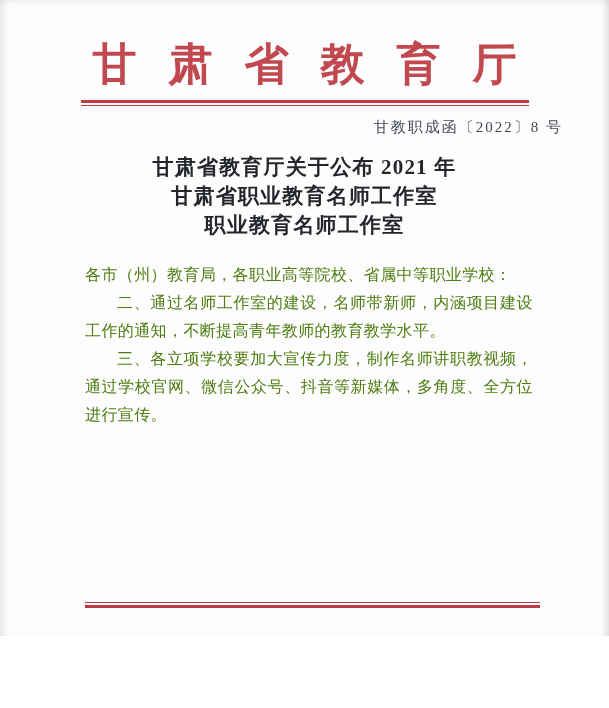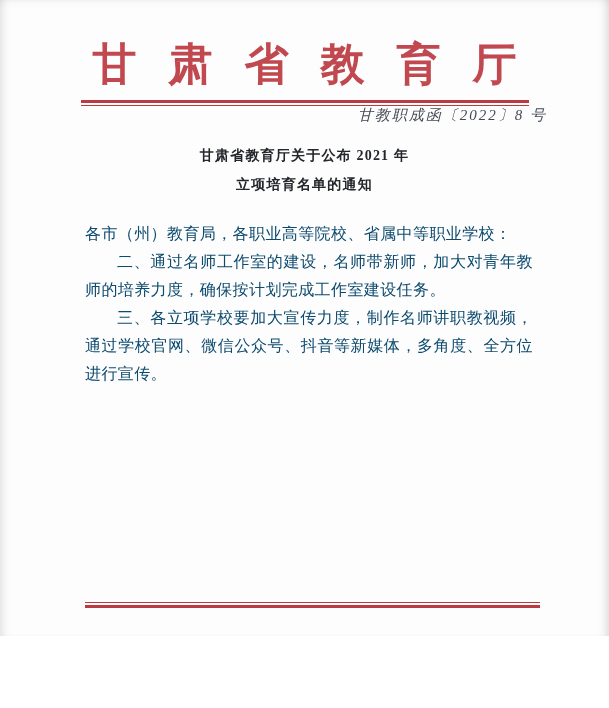--- a/index.html
+++ b/index.html
@@ -26,42 +26,41 @@
     white-space:nowrap;
   }
   .header-rule {
     margin:9px auto 0 auto;
     width:448px;
     height:2px;
     border-top:3px solid #BC3A41;
     border-bottom:1px solid #BC3A41;
   }
   .doc-number {
-    margin-top:0;
+    margin-top:12px;
     text-align:right;
-    padding-right:62px;
+    padding-right:46px;
     font-size:15px;
     color:#434853;
     letter-spacing:2px;
-    font-style:italic;
   }
   .title {
     margin-top:16px;
     text-align:center;
     font-weight:700;
     color:#23262B;
-    font-size:14px;
+    font-size:21px;
     line-height:29px;
     letter-spacing:1.2px;
   }
   .body {
     margin:21px 76px 0 85px;
     font-size:16px;
     line-height:28px;
-    color:#0c4a6e;
+    color:#4d7c0f;
     text-align:justify;
     text-justify:inter-ideograph;
     letter-spacing:0.4px;
   }
   .body p { margin:0; }
   .para { text-indent:2em; }
   .footer-rule {
     position:absolute;
     left:85px;
     bottom:28px;
@@ -77,24 +76,25 @@
 <div class="page">
 
   <div class="agency">甘肃省教育厅</div>
 
   <div class="header-rule"></div>
 
   <div class="doc-number">甘教职成函〔2022〕8 号</div>
 
   <div class="title">
     <div>甘肃省教育厅关于公布 2021 年</div>
-    <div>立项培育名单的通知</div>
+    <div>甘肃省职业教育名师工作室</div>
+    <div>职业教育名师工作室</div>
   </div>
 
   <div class="body">
     <p class="salutation">各市（州）教育局，各职业高等院校、省属中等职业学校：</p>
-    <p class="para">二、通过名师工作室的建设，名师带新师，加大对青年教师的培养力度，确保按计划完成工作室建设任务。</p>
+    <p class="para">二、通过名师工作室的建设，名师带新师，内涵项目建设工作的通知，不断提高青年教师的教育教学水平。</p>
     <p class="para">三、各立项学校要加大宣传力度，制作名师讲职教视频，通过学校官网、微信公众号、抖音等新媒体，多角度、全方位进行宣传。</p>
   </div>
 
   <div class="footer-rule"></div>
 
 </div>
 
 </body></html>

